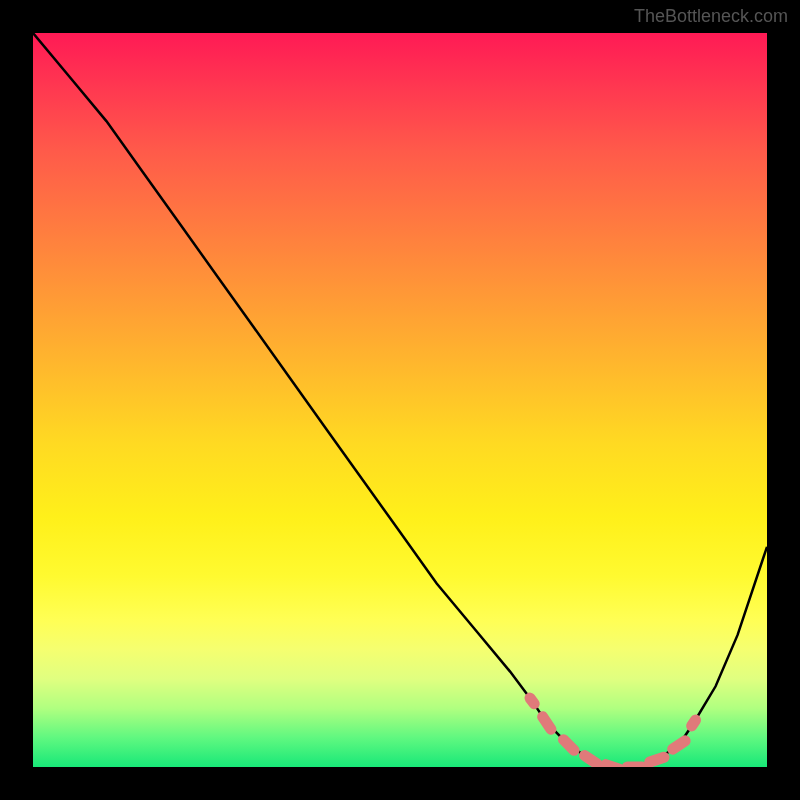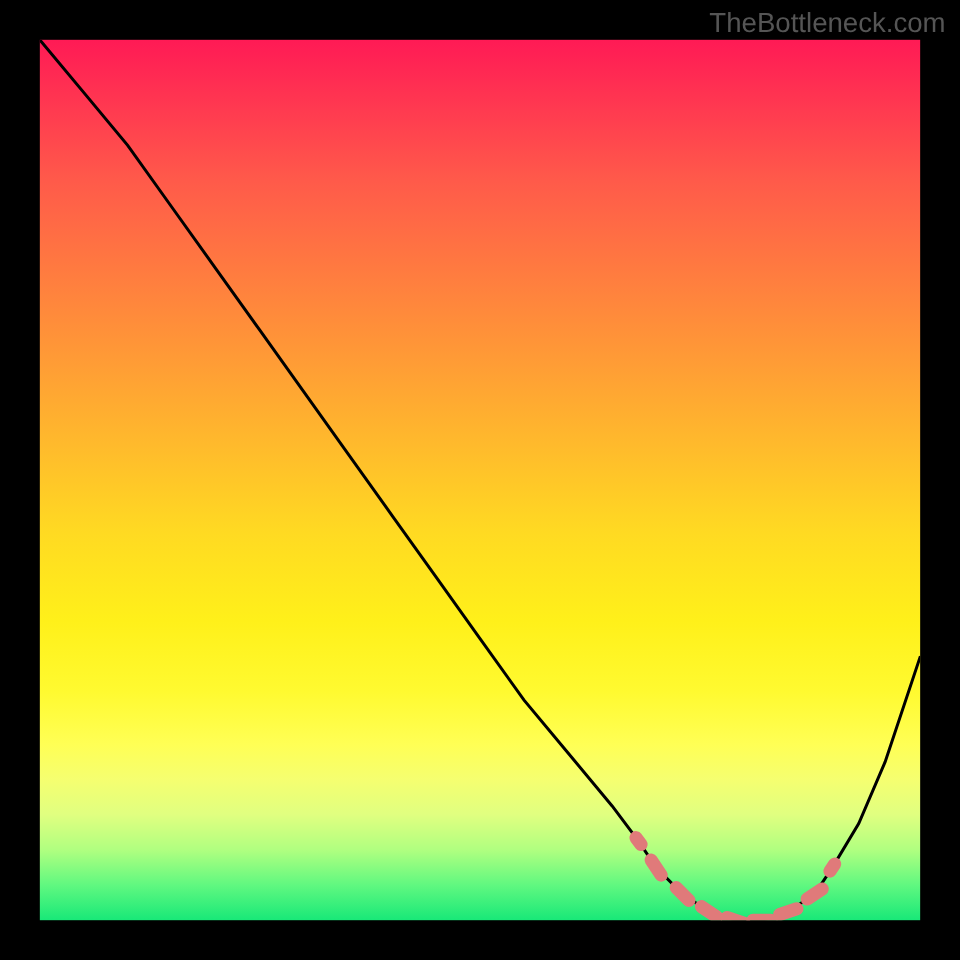--- a/index.html
+++ b/index.html
@@ -8,21 +8,21 @@
     height: 800px;
     background: #000;
     position: relative;
     font-family: Arial, sans-serif;
   }
   .watermark {
     position: absolute;
     top: 6px;
     right: 12px;
     color: #555;
-    font-size: 23px;
+    font-size: 18px;
     font-weight: 500;
     z-index: 10;
   }
   .plot-area {
     position: absolute;
     left: 33px;
     top: 33px;
     width: 734px;
     height: 734px;
     overflow: hidden;

